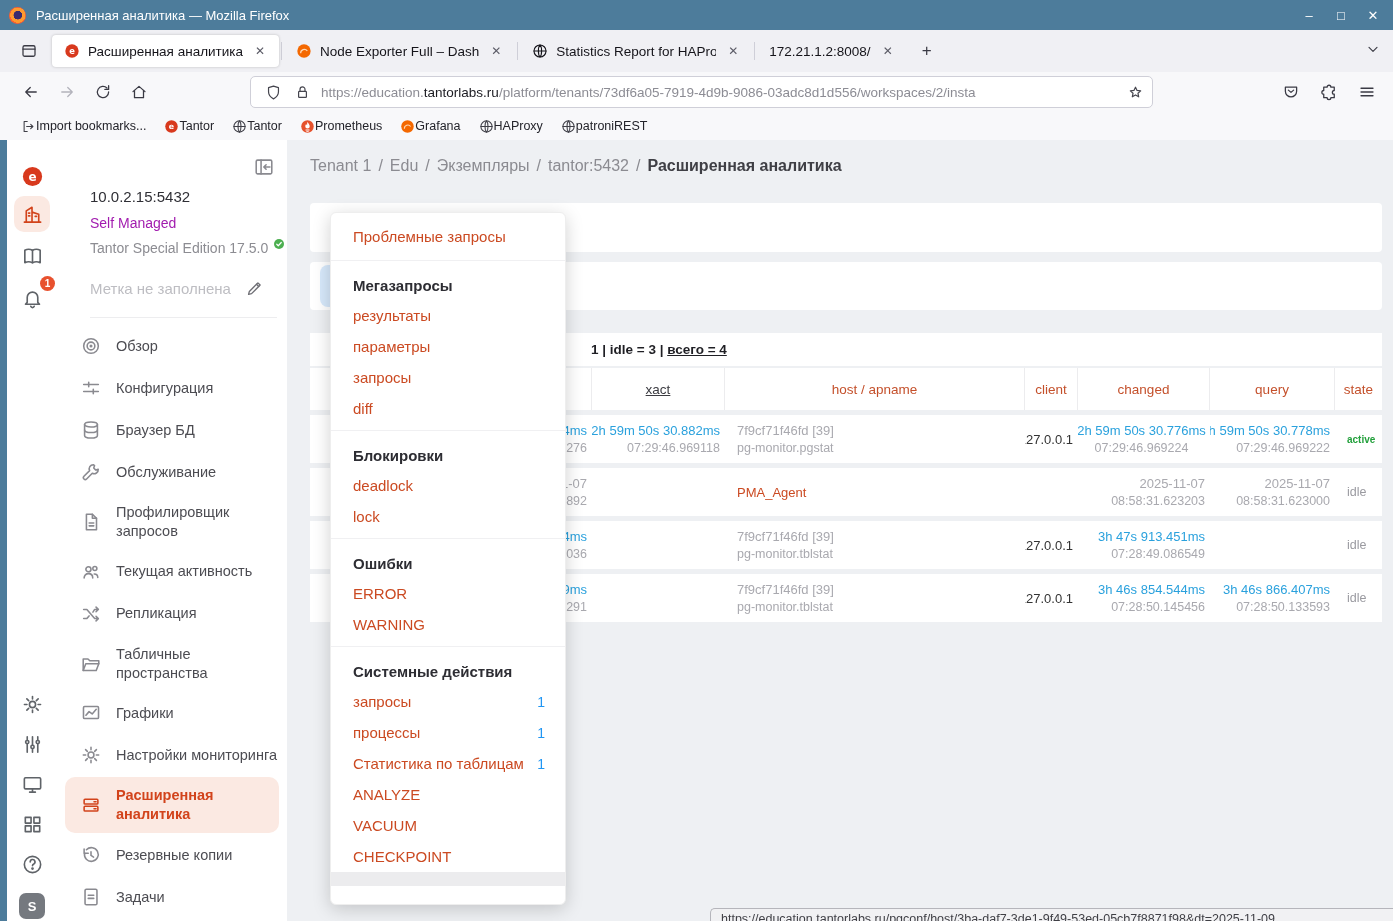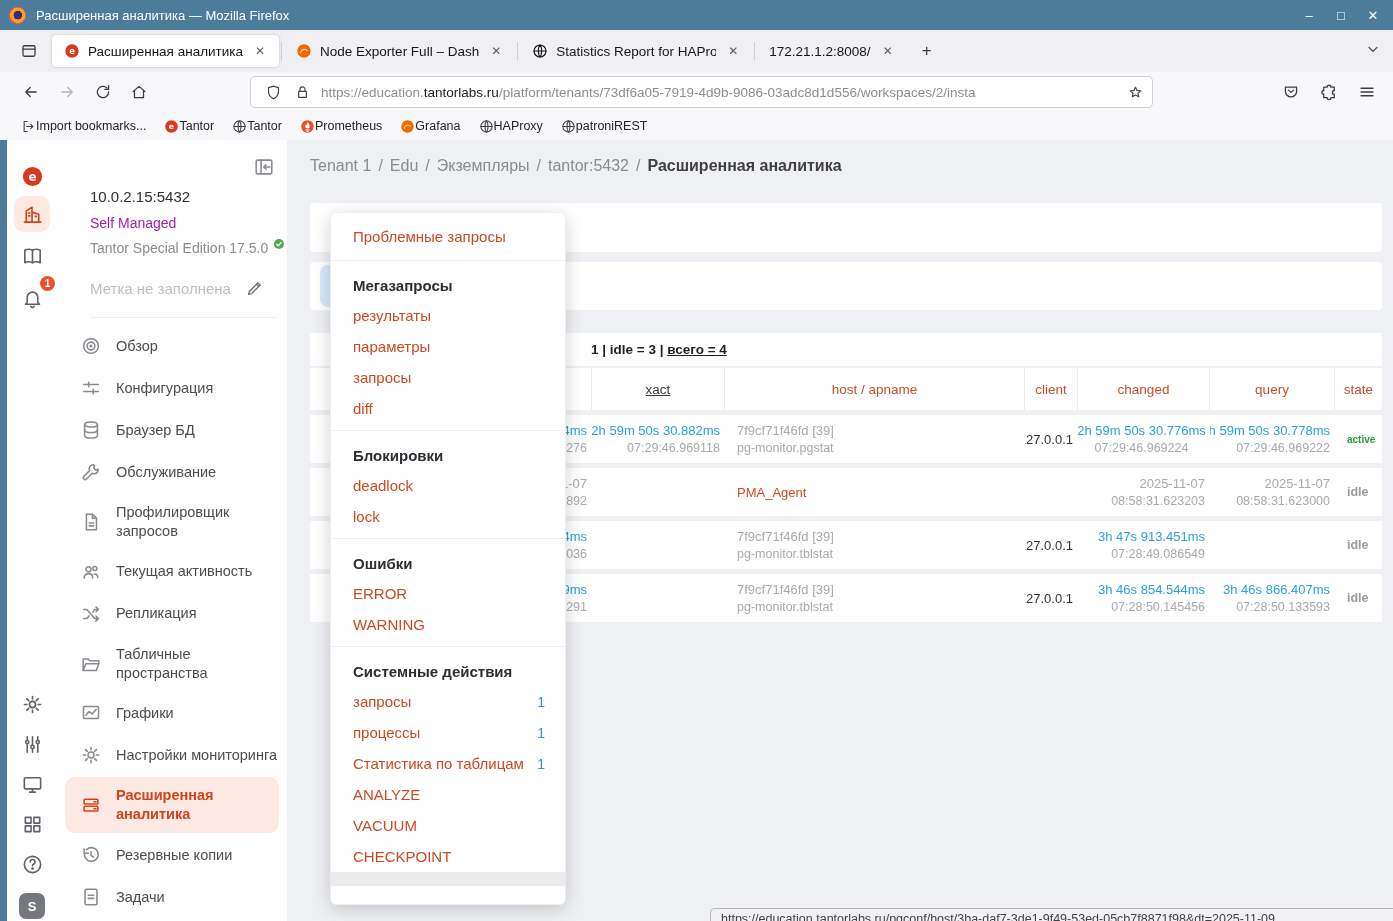--- a/index.html
+++ b/index.html
@@ -114,21 +114,21 @@
     font-size:13px;overflow:hidden;}
   .td .l1{white-space:nowrap;}
   .td .l2{font-size:12.5px;color:#a9a9af;white-space:nowrap;}
   .al-r{align-items:flex-end;padding-right:5px;}
   .al-l{align-items:flex-start;padding-left:12px;}
   .c-blue{color:#2aa1dd;}
   .c-gray{color:#a9a9af;}
   .c-red{color:#cb4a22;}
   .c-dark{color:#333;}
   .st-green{color:#23a03c;font-weight:bold;font-size:10px;}
-  .st-gray{color:#9a9aa0;font-weight:bold;font-size:12.5px;}
+  .st-gray{color:#9a9aa0;font-weight:normal;font-size:12.5px;}
   
   .menu{position:absolute;left:43px;top:72px;width:236px;height:693px;background:#fff;
     border-radius:6px;box-shadow:0 4px 18px rgba(0,0,0,.18);z-index:50;overflow:hidden;
     border:1px solid #eee;box-sizing:border-box;}
   .menu-sec{border-top:1px solid #f0f0f2;padding:6px 0;}
   .menu-sec:first-child{border-top:none;padding:8px 0;}
   .menu-hdr{padding:10px 22px 6px;font-size:15px;font-weight:bold;color:#2d2d33;}
   .menu-item{display:flex;align-items:center;padding:7px 20px 7px 22px;font-size:15px;color:#cb4a22;}
   .menu-item .cnt{margin-left:auto;color:#2196f3;font-size:14px;}
   .menu-item.hl{background:#ececee;}

